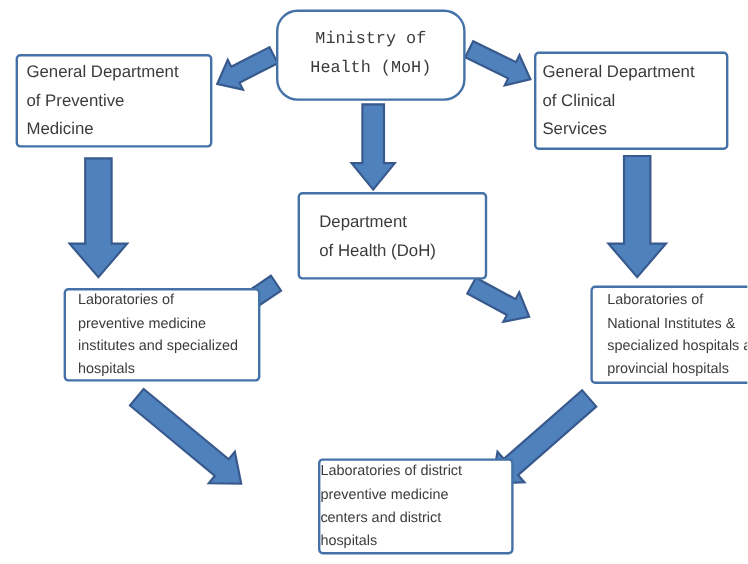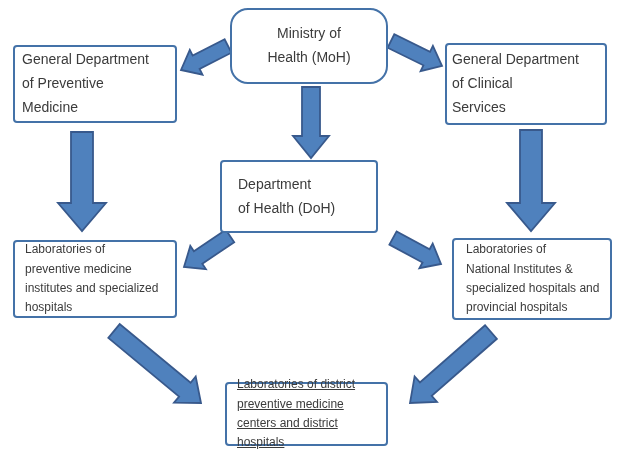--- a/index.html
+++ b/index.html
@@ -9,28 +9,28 @@
     color:var(--text,#3b3b3b);
   }
   #arrows{position:absolute;left:0;top:0;z-index:1;}
   .node{
     position:absolute;box-sizing:border-box;background:#ffffff;
     border:2px solid var(--box-border,#4472a8);border-radius:4px;
     display:flex;align-items:center;z-index:2;
   }
   .node-text{white-space:pre-line;}
   .big{font-size:14px;line-height:1.7;}
-  .small{font-size:12px;line-height:1.62;}
-  #node-moh{left:230px;top:8px;width:158px;height:76px;border-radius:18px;justify-content:center;text-align:center;}
+  .small{font-size:12px;line-height:1.62;margin-left:40px;}
+  #node-moh{left:230px;top:8px;width:158px;height:76px;border-radius:18px;justify-content:center;text-align:center;font-family:Liberation Mono, monospace;}
   #node-gdpm{left:13px;top:45px;width:164px;height:78px;padding-left:7px;}
   #node-gdcs{left:445px;top:43px;width:162px;height:82px;padding-left:5px;}
-  #node-doh{left:220px;top:160px;width:158px;height:73px;padding-left:16px;}
+  #node-doh{left:248px;top:160px;width:158px;height:73px;padding-left:16px;}
   #node-labpm{left:13px;top:240px;width:164px;height:78px;padding-left:10px;}
   #node-labni{left:452px;top:238px;width:160px;height:82px;padding-left:12px;}
-  #node-labdistrict{left:225px;top:382px;width:163px;height:64px;padding-left:10px;text-decoration:underline;}
+  #node-labdistrict{left:225px;top:382px;width:163px;height:80px;}
 </style>
 </head>
 <body>
 
 <div id="canvas">
 
   <svg id="arrows" width="623" height="470" viewBox="0 0 623 470">
       <polygon points="224.6,39.3 192.7,55.6 189.8,49.8 181,70 202.5,74.7 199.6,68.9 231.4,52.7" fill="#4f81bd" stroke="#38598c" stroke-width="1.8" stroke-linejoin="miter"></polygon>
       <polygon points="387.7,47.7 423.4,65.3 420.6,71.1 442,66 432.9,45.9 430,51.8 394.3,34.3" fill="#4f81bd" stroke="#38598c" stroke-width="1.8" stroke-linejoin="miter"></polygon>
       <polygon points="302,87 302,136 293,136 311,158 329,136 320,136 320,87" fill="#4f81bd" stroke="#38598c" stroke-width="1.8" stroke-linejoin="miter"></polygon>

